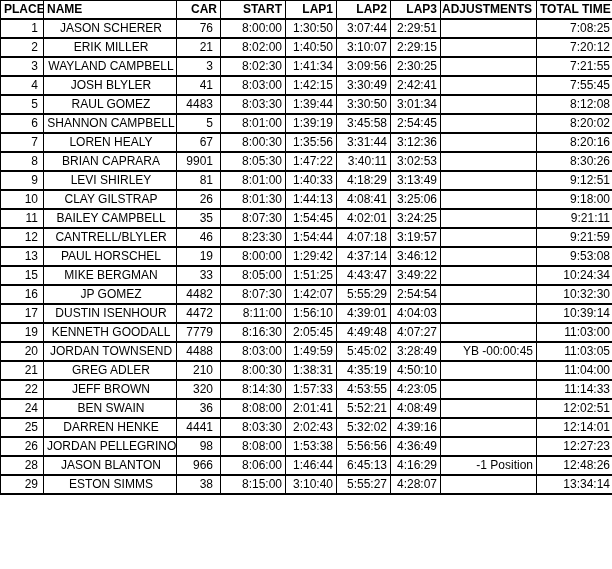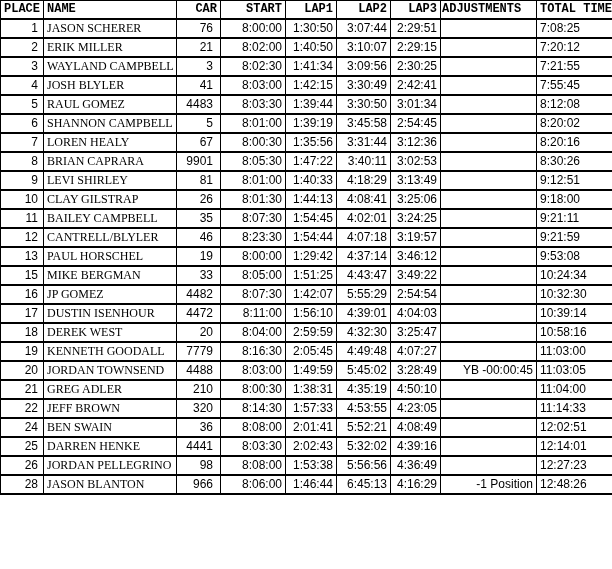--- a/index.html
+++ b/index.html
@@ -38,30 +38,29 @@
     height: 17px;
     line-height: 17px;
     padding: 0 3px;
     white-space: nowrap;
     overflow: hidden;
     vertical-align: middle;
   }
   thead th {
     font-weight: bold;
     border-top-width: 1px;
-    font-family: Liberation Mono, monospace;
   }
 
   
   td.col-place { text-align: right; padding-right: 5px; }
-  td.col-name { text-align: left; padding-left: 3px; padding-right: 1px; font-family: Liberation Serif, serif; }
+  td.col-name { text-align: center; padding-left: 3px; padding-right: 1px; }
   td.col-car { text-align: right; padding-right: 7px; }
   td.col-start, td.col-lap1, td.col-lap2, td.col-lap3 { text-align: right; }
   td.col-adjustments { text-align: right; }
-  td.col-total_time { text-align: left; padding-right: 8px; }
+  td.col-total_time { text-align: right; padding-right: 2px; }
 
   
   th.col-place { text-align: left; padding-left: 3px; padding-right: 1px; }
   th.col-name { text-align: left; }
   th.col-car, th.col-start, th.col-lap1, th.col-lap2, th.col-lap3, th.col-total_time { text-align: right; }
   th.col-total_time { padding-right: 16px; }
   th.col-adjustments { text-align: left; padding: 0 1px; }
 </style>
 </head>
 <body>
@@ -263,31 +262,20 @@
           <td class="col-name" data-name="cell-name">DUSTIN ISENHOUR</td>
           <td class="col-car" data-name="cell-car">4472</td>
           <td class="col-start" data-name="cell-start">8:11:00</td>
           <td class="col-lap1" data-name="cell-lap1">1:56:10</td>
           <td class="col-lap2" data-name="cell-lap2">4:39:01</td>
           <td class="col-lap3" data-name="cell-lap3">4:04:03</td>
           <td class="col-adjustments" data-name="cell-adjustments"></td>
           <td class="col-total_time" data-name="cell-total_time">10:39:14</td>
         </tr>
         <tr data-name="table-row">
-          <td class="col-place" data-name="cell-place">18</td>
-          <td class="col-name" data-name="cell-name">DEREK WEST</td>
-          <td class="col-car" data-name="cell-car">20</td>
-          <td class="col-start" data-name="cell-start">8:04:00</td>
-          <td class="col-lap1" data-name="cell-lap1">2:59:59</td>
-          <td class="col-lap2" data-name="cell-lap2">4:32:30</td>
-          <td class="col-lap3" data-name="cell-lap3">3:25:47</td>
-          <td class="col-adjustments" data-name="cell-adjustments"></td>
-          <td class="col-total_time" data-name="cell-total_time">10:58:16</td>
-        </tr>
-        <tr data-name="table-row">
           <td class="col-place" data-name="cell-place">19</td>
           <td class="col-name" data-name="cell-name">KENNETH GOODALL</td>
           <td class="col-car" data-name="cell-car">7779</td>
           <td class="col-start" data-name="cell-start">8:16:30</td>
           <td class="col-lap1" data-name="cell-lap1">2:05:45</td>
           <td class="col-lap2" data-name="cell-lap2">4:49:48</td>
           <td class="col-lap3" data-name="cell-lap3">4:07:27</td>
           <td class="col-adjustments" data-name="cell-adjustments"></td>
           <td class="col-total_time" data-name="cell-total_time">11:03:00</td>
         </tr>
@@ -361,15 +349,26 @@
           <td class="col-place" data-name="cell-place">28</td>
           <td class="col-name" data-name="cell-name">JASON BLANTON</td>
           <td class="col-car" data-name="cell-car">966</td>
           <td class="col-start" data-name="cell-start">8:06:00</td>
           <td class="col-lap1" data-name="cell-lap1">1:46:44</td>
           <td class="col-lap2" data-name="cell-lap2">6:45:13</td>
           <td class="col-lap3" data-name="cell-lap3">4:16:29</td>
           <td class="col-adjustments" data-name="cell-adjustments">-1 Position</td>
           <td class="col-total_time" data-name="cell-total_time">12:48:26</td>
         </tr>
+        <tr data-name="table-row">
+          <td class="col-place" data-name="cell-place">29</td>
+          <td class="col-name" data-name="cell-name">ESTON SIMMS</td>
+          <td class="col-car" data-name="cell-car">38</td>
+          <td class="col-start" data-name="cell-start">8:15:00</td>
+          <td class="col-lap1" data-name="cell-lap1">3:10:40</td>
+          <td class="col-lap2" data-name="cell-lap2">5:55:27</td>
+          <td class="col-lap3" data-name="cell-lap3">4:28:07</td>
+          <td class="col-adjustments" data-name="cell-adjustments"></td>
+          <td class="col-total_time" data-name="cell-total_time">13:34:14</td>
+        </tr>
       </tbody>
   </table>
 </div>
 
 </body></html>

